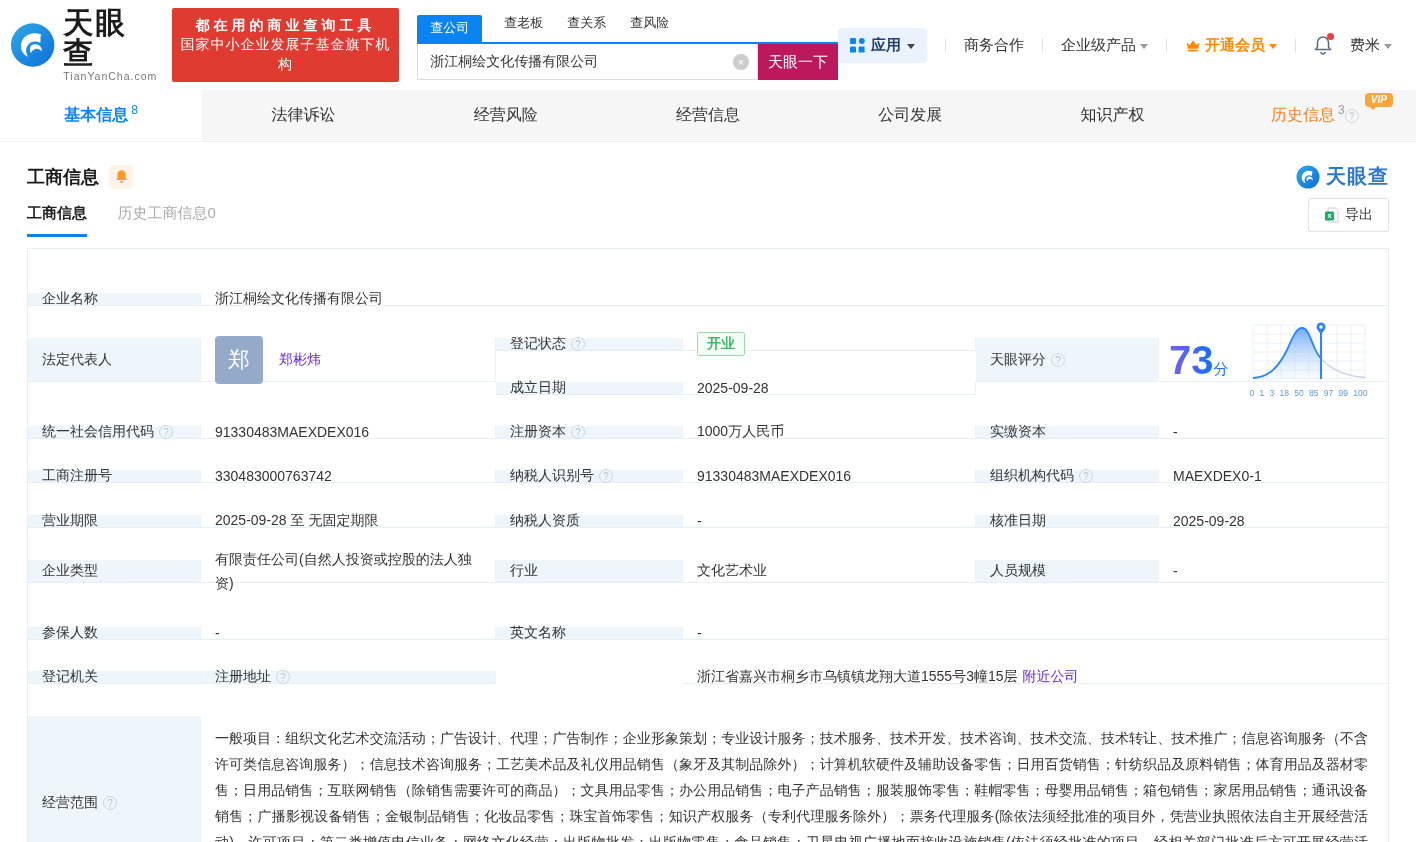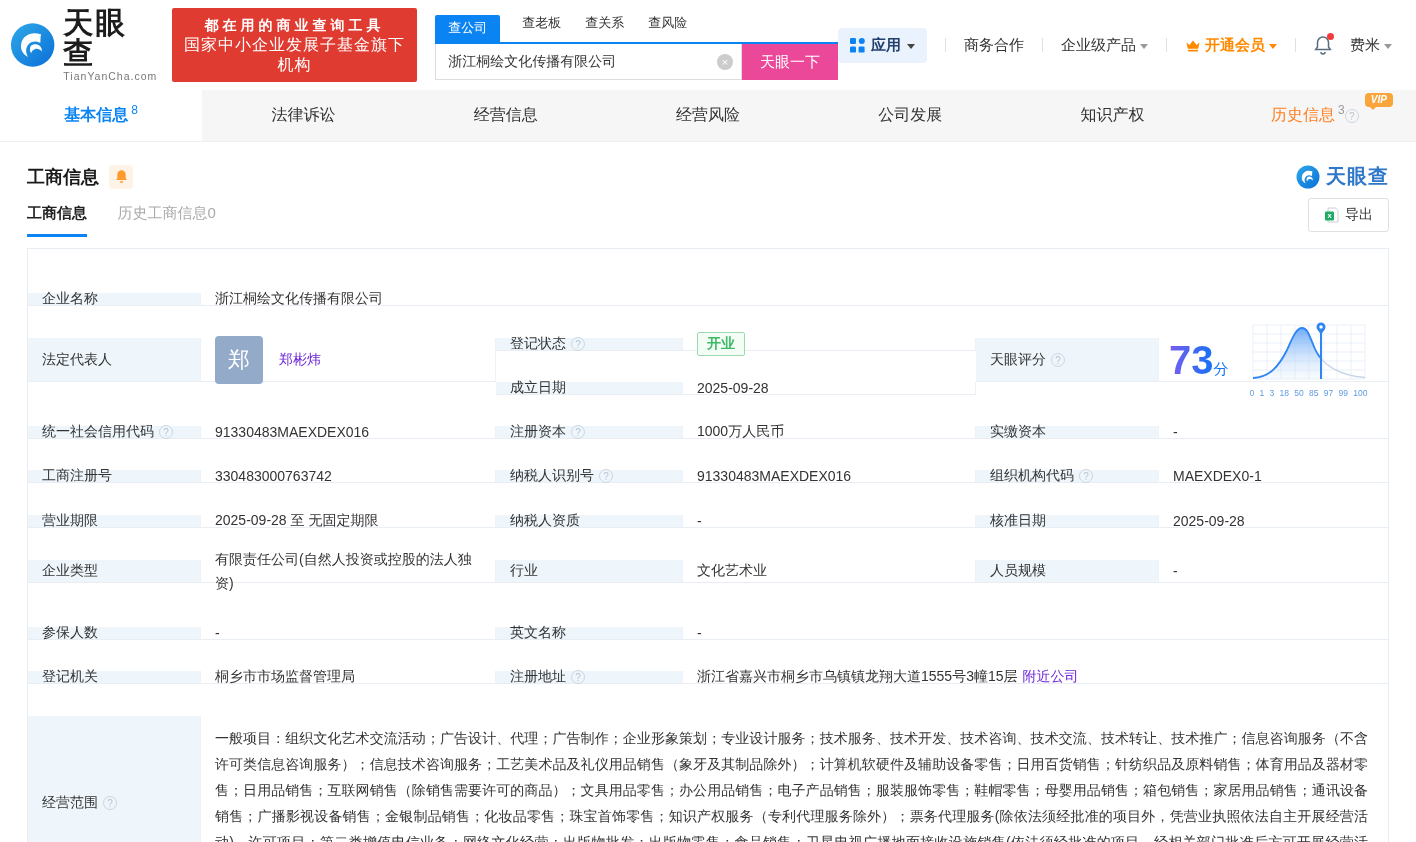--- a/index.html
+++ b/index.html
@@ -7,33 +7,33 @@
     font-family:"Liberation Sans","DejaVu Sans",sans-serif; color:#333; }
 
   
   .topbar { height:90px; display:flex; align-items:center; padding:0 24px 0 10px; }
   .logo { display:flex; align-items:center; gap:8px; cursor:pointer; }
   .logo-title { font-size:30px; font-weight:bold; color:#1c1c1c; letter-spacing:2px; line-height:30px; }
   .logo-sub { font-size:10.5px; color:#777; letter-spacing:1px; margin-top:2px; }
   .slogan { margin-left:14px; background:#e03b31; color:#fff; padding:7px 8px; border-radius:2px;
     text-align:center; line-height:20px; }
   .slogan .l1 { font-size:14px; letter-spacing:4px; font-weight:bold; }
-  .slogan .l2 { font-size:16px; letter-spacing:1px; }
+  .slogan .l2 { font-size:14px; letter-spacing:1px;font-family:Liberation Serif, serif; }
 
   .searchbox { margin-left:18px; width:448px; }
   .search-tabs { display:flex; align-items:flex-end; gap:20px; border-bottom:2px solid #0b84f3; }
   .st { font-size:13px; color:#333; padding:4px 2px 10px; cursor:pointer; }
   .st.active { background:#0b84f3; color:#fff; padding:4px 13px 5px; border-radius:2px 2px 0 0; }
   .search-row { display:flex; height:36px; }
   .search-input-wrap { flex:1; position:relative; border:1px solid #ddd; border-top:none; display:flex; align-items:center; }
   .search-input-wrap input { flex:1; border:none; outline:none; font-size:14px; color:#333; padding:0 30px 0 12px;
     font-family:inherit; background:transparent; }
   .clear-ic { position:absolute; right:8px; width:16px; height:16px; border-radius:50%; background:#ccc;
     color:#fff; font-size:11px; line-height:16px; text-align:center; cursor:pointer; }
-  .search-btn { width:96px; background:#ec4899; color:#fff; border:none; font-size:15px; cursor:pointer; font-family:inherit; }
+  .search-btn { width:80px; background:#be185d; color:#fff; border:none; font-size:15px; cursor:pointer; font-family:inherit; }
 
   .topnav { margin-left:auto; display:flex; align-items:center; gap:18px; font-size:15px; white-space:nowrap; }
   .apps-pill { display:flex; align-items:center; gap:6px; background:#e9f2fd; border-radius:4px;
     padding:8px 12px; color:#23406e; cursor:pointer; font-weight:bold; }
   .divider { width:1px; height:14px; background:#e0e0e0; }
   .navitem { display:flex; align-items:center; gap:4px; cursor:pointer; color:#333; }
   .caret { width:0; height:0; border-left:4px solid transparent; border-right:4px solid transparent;
     border-top:5px solid #444; margin-top:2px; }
   .caret.gray { border-top-color:#999; }
   .caret.orange { border-top-color:#ff8a00; }
@@ -203,24 +203,24 @@
 
   <nav class="main-tabs">
     <div class="mtab active">
       <span>基本信息</span>
       <span class="cnt">8</span>
     </div>
     <div class="mtab">
       <span>法律诉讼</span>
     </div>
     <div class="mtab">
+      <span>经营风险</span>
+    </div>
+    <div class="mtab">
       <span>经营信息</span>
-    </div>
-    <div class="mtab">
-      <span>经营风险</span>
     </div>
     <div class="mtab">
       <span>公司发展</span>
     </div>
     <div class="mtab">
       <span>知识产权</span>
     </div>
     <div class="mtab hist">
       <span>历史信息</span>
       <span class="cnt">3</span>
@@ -389,21 +389,20 @@
 
     <div class="row r7">
       <div class="cell label">参保人数</div>
       <div class="cell">-</div>
       <div class="cell label">英文名称</div>
       <div class="cell sp3 ce">-</div>
     </div>
 
     <div class="row r8">
       <div class="cell label">登记机关</div>
-      <div class="cell">桐乡市市场监督管理局</div>
       <div class="cell label">
         <span>注册地址</span>
         <span class="q">?</span>
       </div>
       <div class="cell sp3 ce">
         <span>浙江省嘉兴市桐乡市乌镇镇龙翔大道1555号3幢15层</span>
         <span class="link">附近公司</span>
       </div>
     </div>
 

